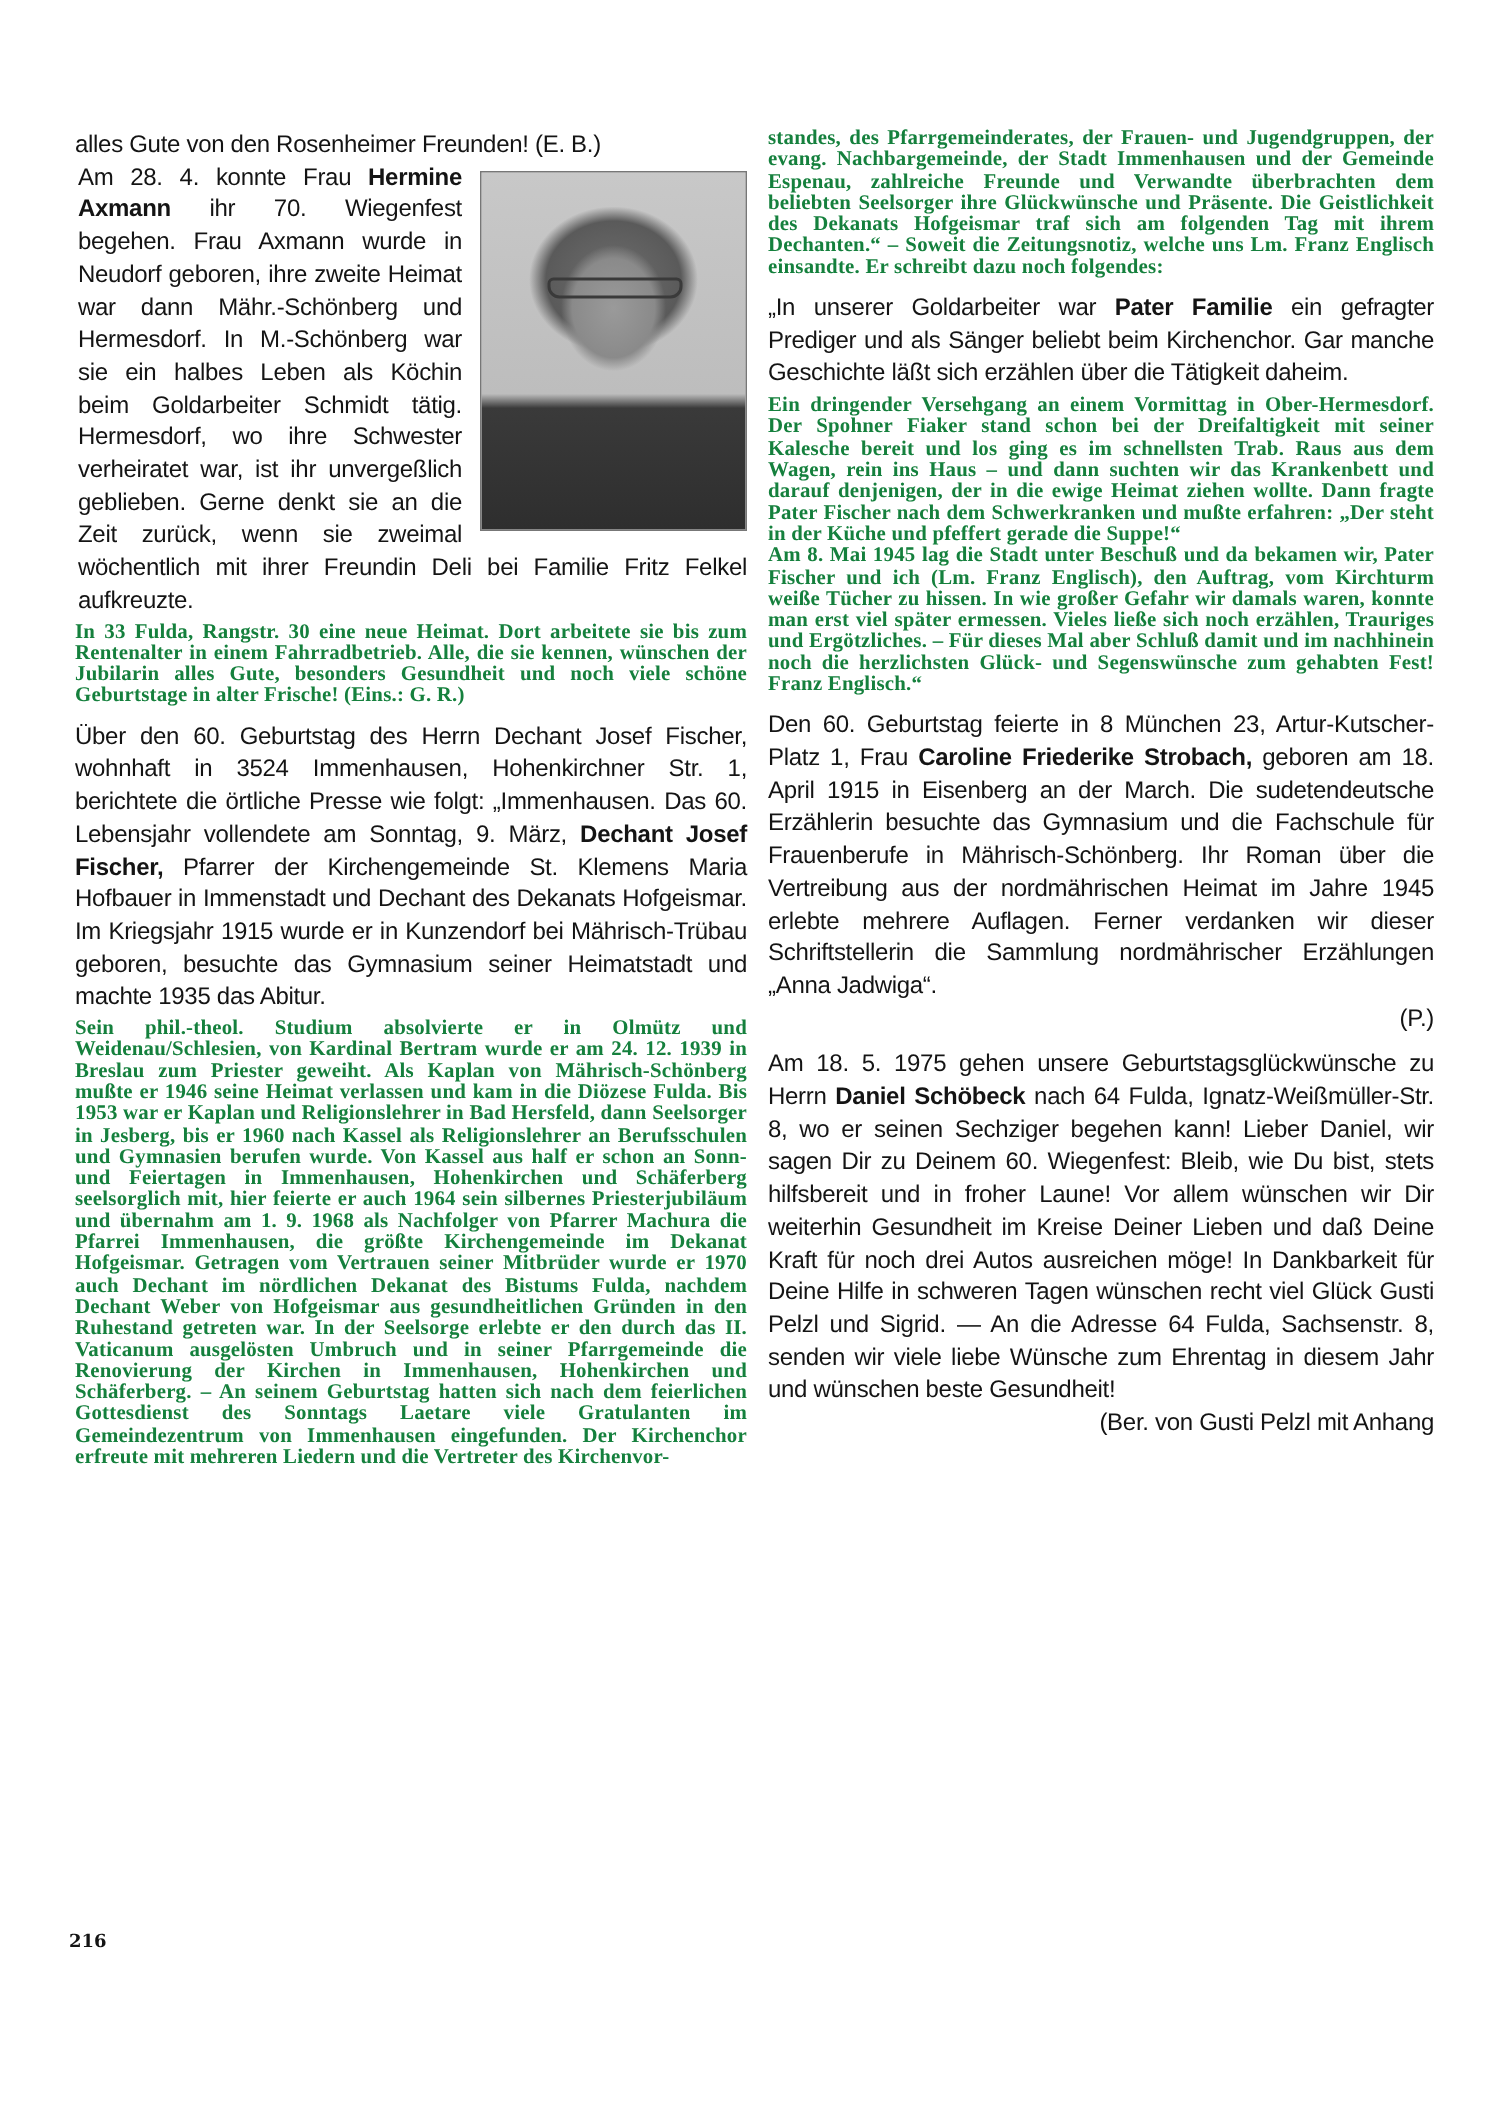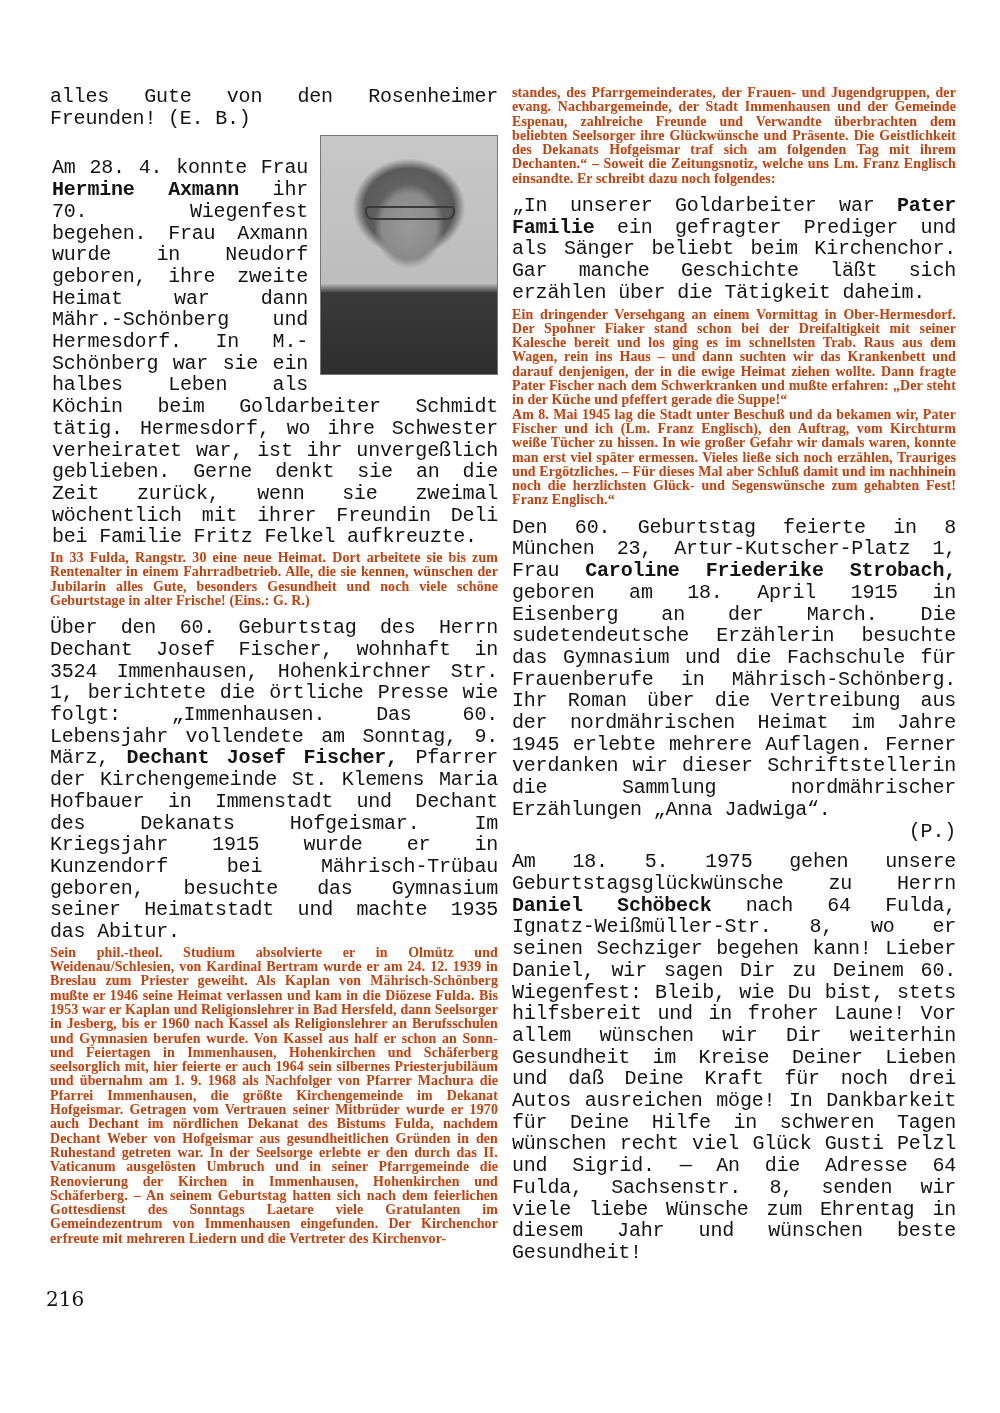--- a/index.html
+++ b/index.html
@@ -1,48 +1,48 @@
 <!DOCTYPE html>
 <html><head>
 <meta charset="utf-8">
 <style>
   html, body { margin:0; padding:0; background:#ffffff; }
   body { width:1000px; height:1413px; position:relative; overflow:hidden; color:#141414; }
   .col { position:absolute; top:86px; width:448px; }
   .col-left { left:50px; }
   .col-right { left:512px; width:444px; }
-  .big { font-family:Liberation Mono, monospace; font-size:20px; line-height:21.7px; text-align:justify; margin:0; letter-spacing:-0.2px; }
-  .small { font-family:"Liberation Serif", serif; font-size:13.9px; line-height:14.3px; text-align:justify; margin:0; font-weight:bold; color:#c2410c; letter-spacing:0.15px; }
+  .big { font-family:Liberation Sans, sans-serif; font-size:16px; line-height:21.7px; text-align:justify; margin:0; letter-spacing:-0.2px; }
+  .small { font-family:"Liberation Serif", serif; font-size:13.9px; line-height:14.3px; text-align:justify; margin:0; font-weight:bold; color:#15803d; letter-spacing:0.15px; }
   b { font-weight:bold; }
   .photo-wrap { float:right; width:178px; height:240px; margin:6px 0 4px 12px; }
   .photo { width:178px; height:240px; background:
       radial-gradient(ellipse 50px 60px at 50% 38%, #9a9a9a 0%, #8a8a8a 55%, rgba(0,0,0,0) 70%),
       radial-gradient(ellipse 75px 65px at 50% 30%, #6e6e6e 0%, #5a5a5a 60%, rgba(0,0,0,0) 75%),
       linear-gradient(to bottom, #c8c8c8 0%, #bdbdbd 62%, #3a3a3a 66%, #2e2e2e 100%);
       border:1px solid #777; box-sizing:border-box; position:relative; }
   .glasses { position:absolute; left:44px; top:70px; width:90px; height:14px; border:2px solid #3a3a3a; border-radius:4px 4px 8px 8px; box-sizing:border-box; }
   .spacer { height:9px; }
   .sp4 { height:4px; }
   .right-align { text-align:right; }
-  .page-num { position:absolute; left:46px; top:1287px; font-family:"DejaVu Serif", serif; font-weight:normal; font-size:20px; }
+  .page-num { position:absolute; left:46px; top:1287px; font-family:"DejaVu Serif", serif; font-weight:bold; font-size:12px; }
   .indent-sig { text-align:right; }
 </style>
 </head>
 <body>
 
 <div class="col col-left">
   <p class="big">alles Gute von den Rosenheimer Freunden! (E. B.)</p>
 
   <div class="photo-wrap">
     <div class="photo">
       <div class="glasses"></div>
     </div>
   </div>
 
-  <p class="big" style="padding-left:2px;margin-top:28px;">
+  <p class="big" style="padding-left:2px;">
     <span>Am 28. 4. konnte Frau </span><b>Hermine Axmann</b><span> ihr 70. Wiegenfest begehen. Frau Axmann wurde in Neudorf geboren, ihre zweite Heimat war dann Mähr.-Schönberg und Hermesdorf. In M.-Schönberg war sie ein halbes Leben als Köchin beim Goldarbeiter Schmidt tätig. Hermesdorf, wo ihre Schwester verheiratet war, ist ihr unvergeßlich geblieben. Gerne denkt sie an die Zeit zurück, wenn sie zweimal wöchentlich mit ihrer Freundin Deli bei Familie Fritz Felkel aufkreuzte.</span>
   </p>
   <p class="small" style="margin-top:3px;">In 33 Fulda, Rangstr. 30 eine neue Heimat. Dort arbeitete sie bis zum Rentenalter in einem Fahrradbetrieb. Alle, die sie kennen, wünschen der Jubilarin alles Gute, besonders Gesundheit und noch viele schöne Geburtstage in alter Frische! (Eins.: G. R.)</p>
 
   <div class="spacer"></div>
   <p class="big">
     <span>Über den 60. Geburtstag des Herrn Dechant Josef Fischer, wohnhaft in 3524 Immenhausen, Hohenkirchner Str. 1, berichtete die örtliche Presse wie folgt: „Immenhausen. Das 60. Lebensjahr vollendete am Sonntag, 9. März, </span><b>Dechant Josef Fischer,</b><span> Pfarrer der Kirchengemeinde St. Klemens Maria Hofbauer in Immenstadt und Dechant des Dekanats Hofgeismar. Im Kriegsjahr 1915 wurde er in Kunzendorf bei Mährisch-Trübau geboren, besuchte das Gymnasium seiner Heimatstadt und machte 1935 das Abitur.</span>
   </p>
   <p class="small" style="margin-top:3px;">Sein phil.-theol. Studium absolvierte er in Olmütz und Weidenau/Schlesien, von Kardinal Bertram wurde er am 24. 12. 1939 in Breslau zum Priester geweiht. Als Kaplan von Mährisch-Schönberg mußte er 1946 seine Heimat verlassen und kam in die Diözese Fulda. Bis 1953 war er Kaplan und Religionslehrer in Bad Hersfeld, dann Seelsorger in Jesberg, bis er 1960 nach Kassel als Religionslehrer an Berufsschulen und Gymnasien berufen wurde. Von Kassel aus half er schon an Sonn- und Feiertagen in Immenhausen, Hohenkirchen und Schäferberg seelsorglich mit, hier feierte er auch 1964 sein silbernes Priesterjubiläum und übernahm am 1. 9. 1968 als Nachfolger von Pfarrer Machura die Pfarrei Immenhausen, die größte Kirchengemeinde im Dekanat Hofgeismar. Getragen vom Vertrauen seiner Mitbrüder wurde er 1970 auch Dechant im nördlichen Dekanat des Bistums Fulda, nachdem Dechant Weber von Hofgeismar aus gesundheitlichen Gründen in den Ruhestand getreten war. In der Seelsorge erlebte er den durch das II. Vaticanum ausgelösten Umbruch und in seiner Pfarrgemeinde die Renovierung der Kirchen in Immenhausen, Hohenkirchen und Schäferberg. – An seinem Geburtstag hatten sich nach dem feierlichen Gottesdienst des Sonntags Laetare viele Gratulanten im Gemeindezentrum von Immenhausen eingefunden. Der Kirchenchor erfreute mit mehreren Liedern und die Vertreter des Kirchenvor-</p>
 </div>
@@ -61,15 +61,16 @@
   <div class="spacer"></div>
   <p class="big">
     <span>Den 60. Geburtstag feierte in 8 München 23, Artur-Kutscher-Platz 1, Frau </span><b>Caroline Friederike Strobach,</b><span> geboren am 18. April 1915 in Eisenberg an der March. Die sudetendeutsche Erzählerin besuchte das Gymnasium und die Fachschule für Frauenberufe in Mährisch-Schönberg. Ihr Roman über die Vertreibung aus der nordmährischen Heimat im Jahre 1945 erlebte mehrere Auflagen. Ferner verdanken wir dieser Schriftstellerin die Sammlung nordmährischer Erzählungen „Anna Jadwiga“.</span>
   </p>
   <p class="big right-align">(P.)</p>
 
   <div class="spacer"></div>
   <p class="big">
     <span>Am 18. 5. 1975 gehen unsere Geburtstagsglückwünsche zu Herrn </span><b>Daniel Schöbeck</b><span> nach 64 Fulda, Ignatz-Weißmüller-Str. 8, wo er seinen Sechziger begehen kann! Lieber Daniel, wir sagen Dir zu Deinem 60. Wiegenfest: Bleib, wie Du bist, stets hilfsbereit und in froher Laune! Vor allem wünschen wir Dir weiterhin Gesundheit im Kreise Deiner Lieben und daß Deine Kraft für noch drei Autos ausreichen möge! In Dankbarkeit für Deine Hilfe in schweren Tagen wünschen recht viel Glück Gusti Pelzl und Sigrid. — An die Adresse 64 Fulda, Sachsenstr. 8, senden wir viele liebe Wünsche zum Ehrentag in diesem Jahr und wünschen beste Gesundheit!</span>
   </p>
+  <p class="big indent-sig">(Ber. von Gusti Pelzl mit Anhang</p>
 </div>
 
 <div class="page-num">216</div>
 
 </body></html>

